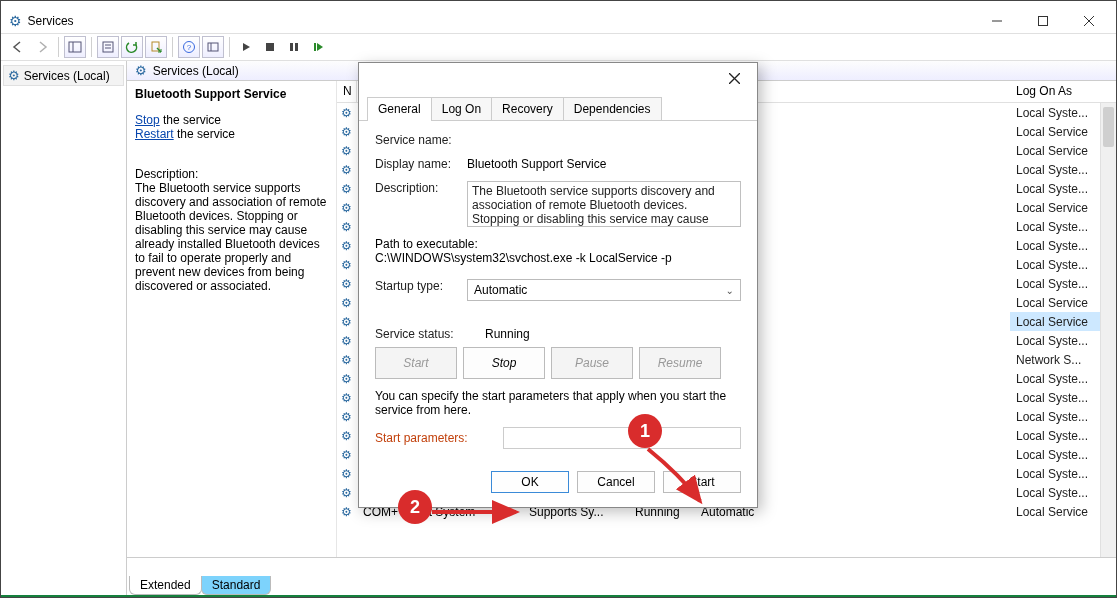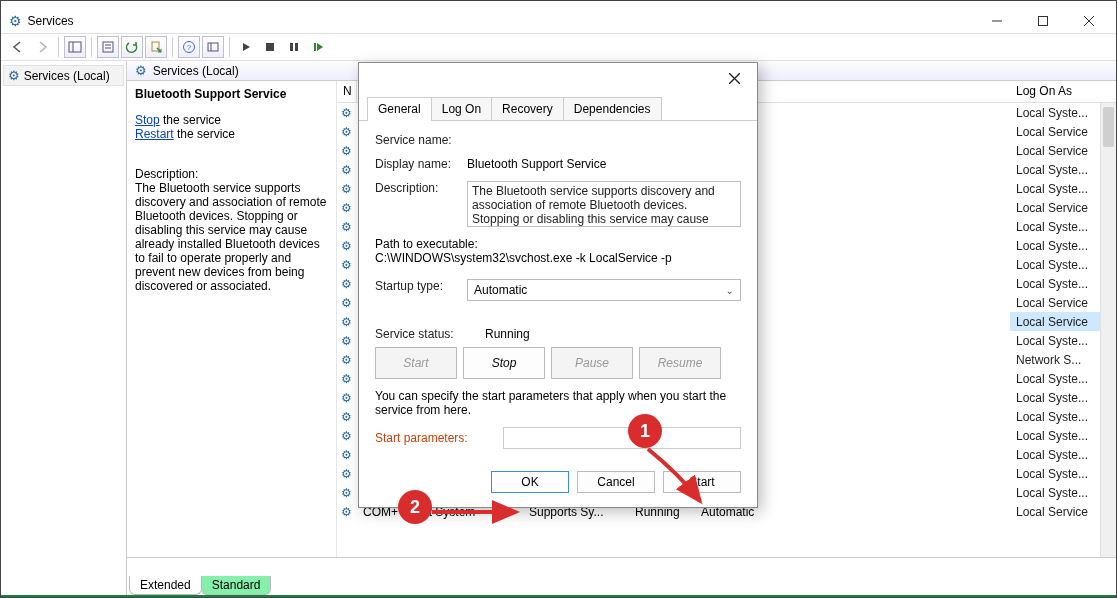--- a/index.html
+++ b/index.html
@@ -48,21 +48,21 @@
   .logcol .lh { height: 22px; padding: 3px 6px; border-bottom: 1px solid #e0e0e0; }
   .logcol .lv { height: 19px; display: flex; align-items: center; padding: 0 6px; color: #222; white-space: nowrap; overflow: hidden; text-overflow: ellipsis; }
   .logcol .lv.sel { background: #cde8ff; }
 
   .rightscroll { position: absolute; right: 0; top: 22px; bottom: 0; width: 16px; background: #f0f0f0; border-left: 1px solid #e0e0e0; }
   .thumb { position: absolute; left: 2px; right: 2px; top: 4px; height: 40px; background: #cfcfcf; border-radius: 2px; }
 
   .tabsbar { height: 38px; border-top: 1px solid #ccc; display: flex; align-items: flex-end; padding-left: 2px; font-size: 12px; }
   .tabbtn { padding: 2px 10px; border: 1px solid #bbb; border-top: none; border-radius: 0 0 6px 6px; margin-right: -1px; background: #fff; position: relative; }
   .tabbtn.active { background: #fff; z-index: 2; }
-  .tabbtn.inactive { background: #86efac; }
+  .tabbtn.inactive { background: #7dd3fc; }
 
   
   .dialog { position: absolute; left: 358px; top: 62px; width: 400px; border: 1px solid #888; background: #fff; box-shadow: 4px 4px 14px rgba(0,0,0,0.25); font-size: 12px; }
   .dlg-title { height: 30px; display: flex; align-items: center; padding: 0 10px; font-size: 12px; }
   .dlg-title .spacer { flex: 1; }
   .dlg-close { width: 26px; height: 26px; display: flex; align-items: center; justify-content: center; }
   .dlg-close svg { width: 11px; height: 11px; stroke: #222; stroke-width: 1.3; }
 
   .dlg-tabs { display: flex; border-bottom: 1px solid #ccc; padding-left: 8px; padding-top: 4px; }
   .dtab { padding: 4px 10px; border: 1px solid #ccc; border-bottom: none; margin-right: -1px; background: #f7f7f7; }

